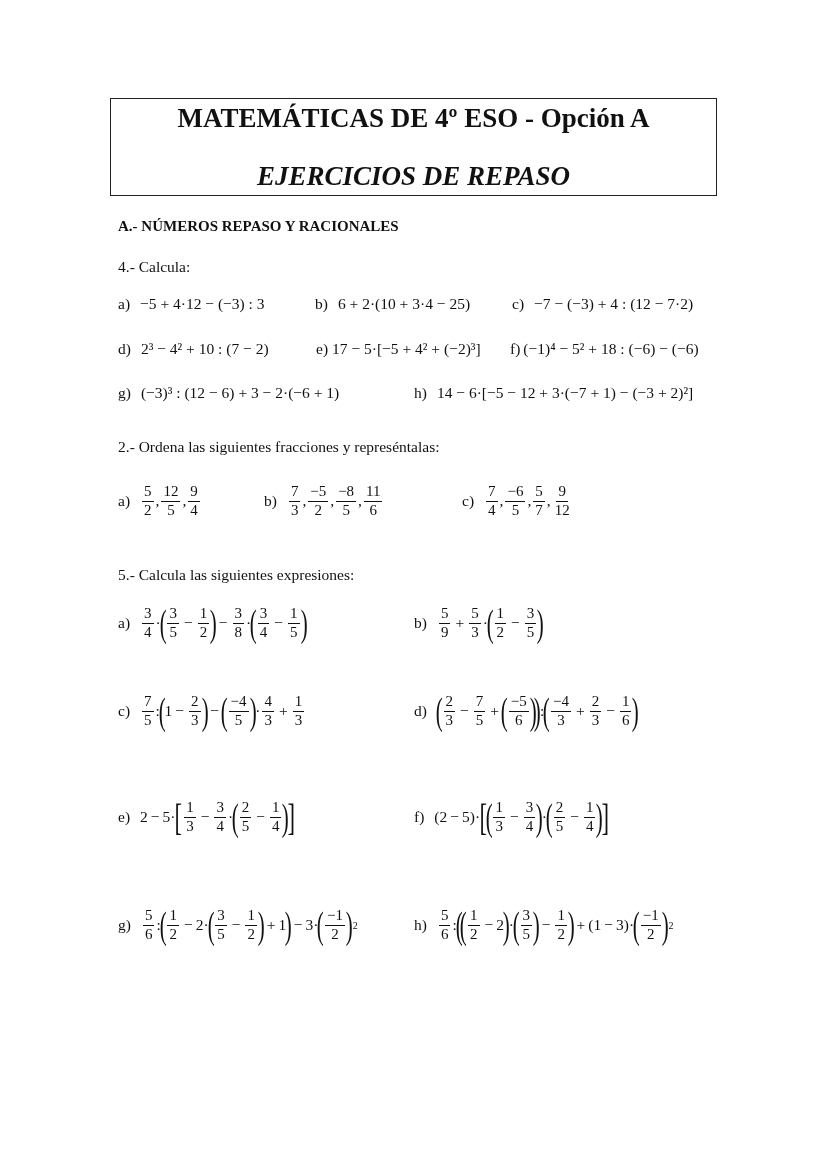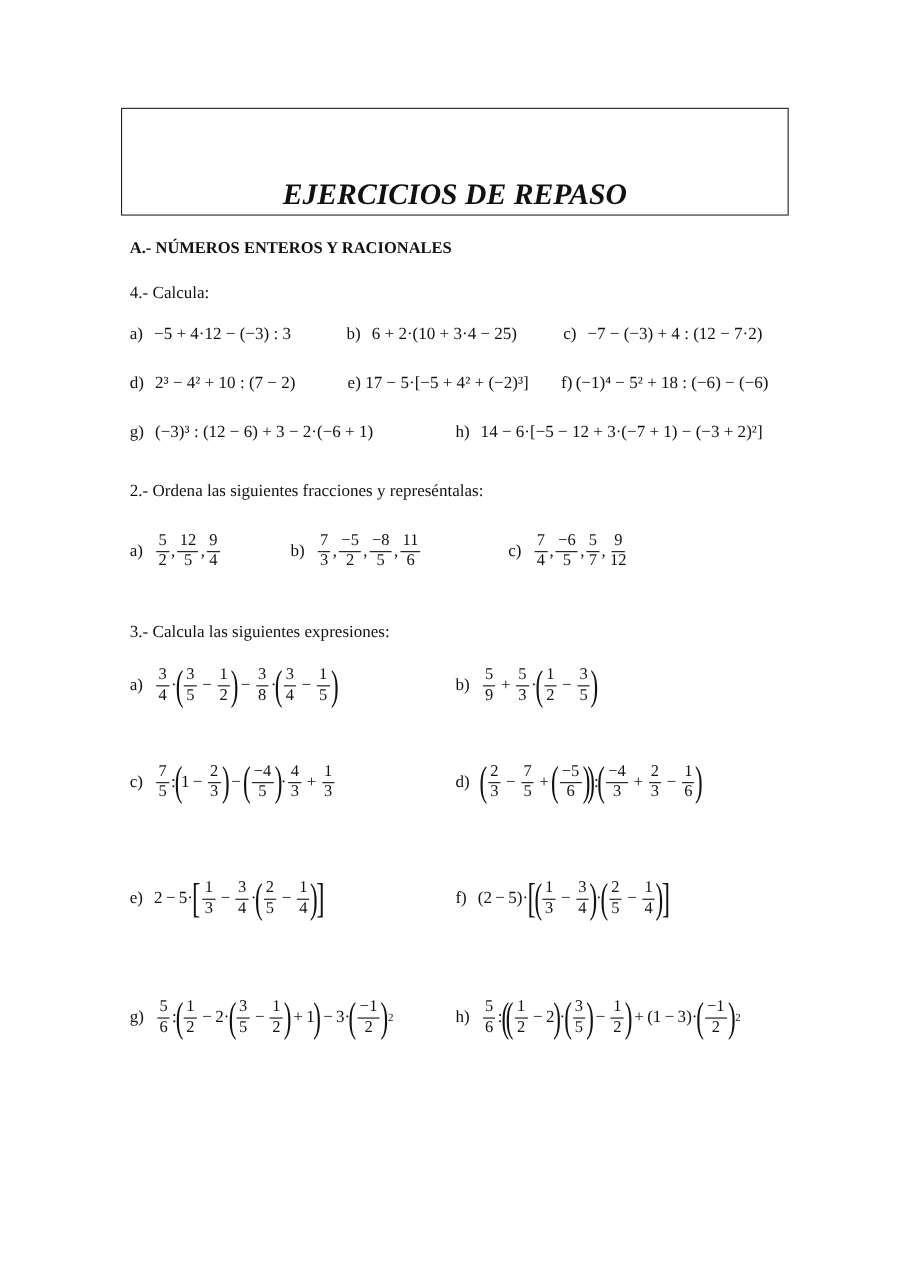--- a/index.html
+++ b/index.html
@@ -22,24 +22,25 @@
         font-weight: 300; margin: 0 -4px; }
   .bb { display: inline-block; font-size: 38px; transform: scaleX(0.6); line-height: 1; vertical-align: middle;
         margin: 0 -3px; }
   .op { margin: 0 3px; }
   .sq { font-size: 10px; vertical-align: 22px; margin-left: 1px; }
 </style>
 </head>
 <body>
 
 <div class="title-box">
+  <div class="title-line t1">MATEMÁTICAS DE 4º ESO - Opción A</div>
   <div class="title-line t2">EJERCICIOS DE REPASO</div>
 </div>
 
-<div class="section">A.- NÚMEROS ENTEROS Y RACIONALES</div>
+<div class="section">A.- NÚMEROS REPASO Y RACIONALES</div>
 
 <div class="q" style="top:258px">4.- Calcula:</div>
 
 <div class="row" style="left:118px; top:295px">
   <span class="lbl">a)</span>
   <span>−5 + 4·12 − (−3) : 3</span>
 </div>
 <div class="row" style="left:315px; top:295px">
   <span class="lbl">b)</span>
   <span>6 + 2·(10 + 3·4 − 25)</span>
@@ -120,21 +121,21 @@
   <span class="frac">
       <span class="num">5</span>
       <span class="den">7</span>
     </span>,
   <span class="frac">
       <span class="num">9</span>
       <span class="den">12</span>
     </span>
 </div>
 
-<div class="q" style="top:566px">3.- Calcula las siguientes expresiones:</div>
+<div class="q" style="top:566px">5.- Calcula las siguientes expresiones:</div>
 
 <div class="row" style="left:118px; top:604px">
   <span class="lbl">a)</span>
   <span class="frac">
       <span class="num">3</span>
       <span class="den">4</span>
     </span>·<span class="bp">(</span><span class="frac">
       <span class="num">3</span>
       <span class="den">5</span>
     </span><span class="op">−</span><span class="frac">

